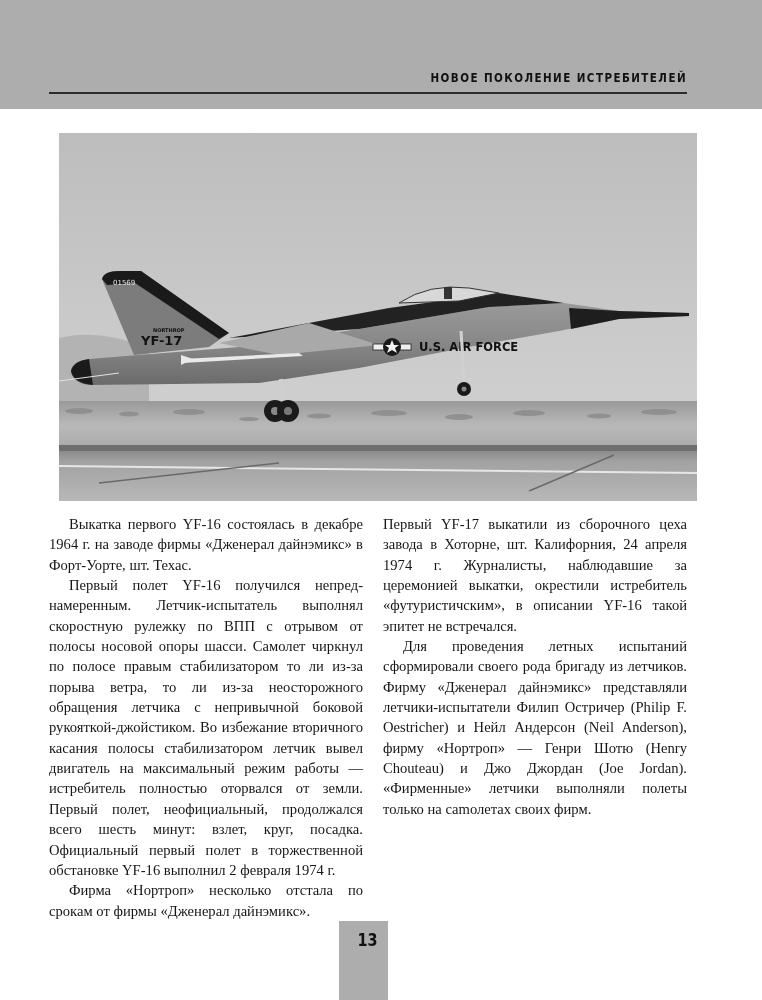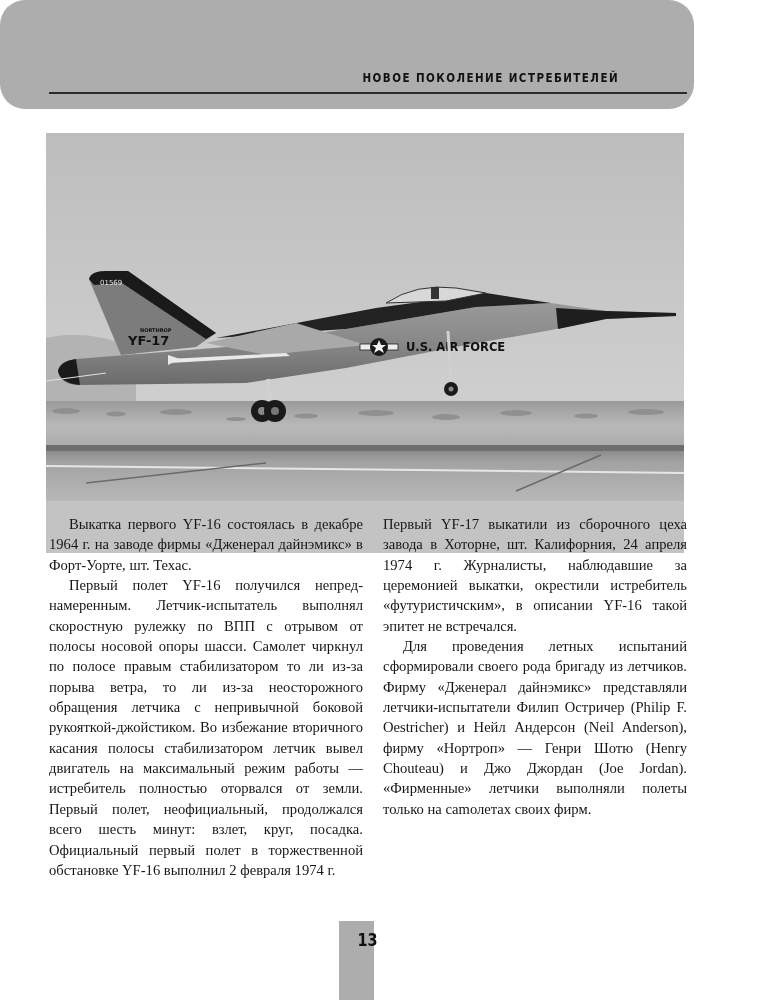--- a/index.html
+++ b/index.html
@@ -2,52 +2,51 @@
 <html><head>
 <meta charset="utf-8">
 <style>
   html, body { margin: 0; padding: 0; }
   body {
     width: 762px; height: 1000px; position: relative; overflow: hidden;
     background: #ffffff;
     font-family: "DejaVu Serif", "Liberation Serif", serif;
   }
   .header-band {
-    position: absolute; left: 0; top: 0; width: 694px; height: 109px;
+    position: absolute; left: 0; top: 0; width: 762px; height: 109px;
     background: #adadad;
-    border-radius: 25px;
   }
   .header-title {
     position: absolute; right: 75px; top: 71px;
     font-family: "DejaVu Sans", "Liberation Sans", sans-serif;
     font-weight: bold; font-size: 11.5px; letter-spacing: 1.6px;
     color: #111; white-space: nowrap;
     transform: scaleX(0.9); transform-origin: right center;
   }
   .header-rule {
     position: absolute; left: 49px; top: 92px; width: 638px; height: 2px;
     background: #2b2b2b;
   }
   .photo {
-    position: absolute; left: 46px; top: 133px; width: 638px; height: 420px;
+    position: absolute; left: 59px; top: 133px; width: 638px; height: 368px;
     overflow: hidden; background: #c3c3c3;
   }
   .photo svg { display: block; }
   .column {
     position: absolute; top: 514px;
     font-size: 14.6px; line-height: 20.35px; color: #161616;
     text-align: justify; hyphens: manual;
     font-family: "Liberation Serif", "DejaVu Serif", serif;
   }
   .col-left { left: 49px; width: 314px; }
   .col-right { left: 383px; width: 304px; }
   .column p { margin: 0; text-indent: 20px; }
   .column p.noindent { text-indent: 0; font-family: Liberation Serif, serif; }
   .page-tab {
-    position: absolute; left: 339px; top: 921px; width: 35px; height: 79px;
+    position: absolute; left: 339px; top: 921px; width: 49px; height: 79px;
     background: #adadad;
   }
   .page-number {
     position: absolute; left: 0; top: 9px; width: 57px; text-align: center;
     font-family: "DejaVu Sans", "Liberation Sans", sans-serif;
     font-weight: bold; font-size: 17px; color: #111;
     transform: scaleX(0.85);
   }
 </style>
 </head>
@@ -147,20 +146,21 @@
       <circle cx="229" cy="278" r="4" fill="#777"></circle>
 
       <line x1="0" y1="248" x2="60" y2="240" stroke="#e0e0e0" stroke-width="1.2"></line>
     </g>
   </svg>
 </div>
 
 <div class="column col-left">
   <p>Выкатка первого YF-16 состоялась в де­кабре 1964 г. на заводе фирмы «Дженерал дайнэмикс» в Форт-Уорте, шт. Техас.</p>
   <p>Первый полет YF-16 получился непред­намеренным. Летчик-испытатель выполнял скоростную рулежку по ВПП с отрывом от полосы носовой опоры шасси. Само­лет чиркнул по полосе правым стабили­затором то ли из-за порыва ветра, то ли из-за неосторожного обращения летчика с непривычной боковой рукояткой-джойс­тиком. Во избежание вторичного каса­ния полосы стабилизатором летчик вывел двигатель на максимальный режим рабо­ты — истребитель полностью оторвался от земли. Первый полет, неофициальный, продолжался всего шесть минут: взлет, круг, посадка. Официальный первый полет в торжественной обстановке YF-16 выпол­нил 2 февраля 1974 г.</p>
+  <p>Фирма «Нортроп» несколько отстала по срокам от фирмы «Дженерал дайнэмикс».</p>
 </div>
 
 <div class="column col-right">
   <p class="noindent">Первый YF-17 выкатили из сборочного цеха завода в Хоторне, шт. Калифорния, 24 апреля 1974 г. Журналисты, наблю­давшие за церемонией выкатки, окре­стили истребитель «футуристичским», в описании YF-16 такой эпитет не встре­чался.</p>
   <p>Для проведения летных испытаний сформировали своего рода бригаду из летчиков. Фирму «Дженерал дайнэмикс» представляли летчики-испытатели Фи­лип Остричер (Philip F. Oestricher) и Нейл Андерсон (Neil Anderson), фирму «Норт­роп» — Генри Шотю (Henry Chouteau) и Джо Джордан (Joe Jordan). «Фирменные» летчики выполняли полеты только на са­mолетах своих фирм.</p>
 </div>
 
 <div class="page-tab">
   <div class="page-number">13</div>
 </div>

